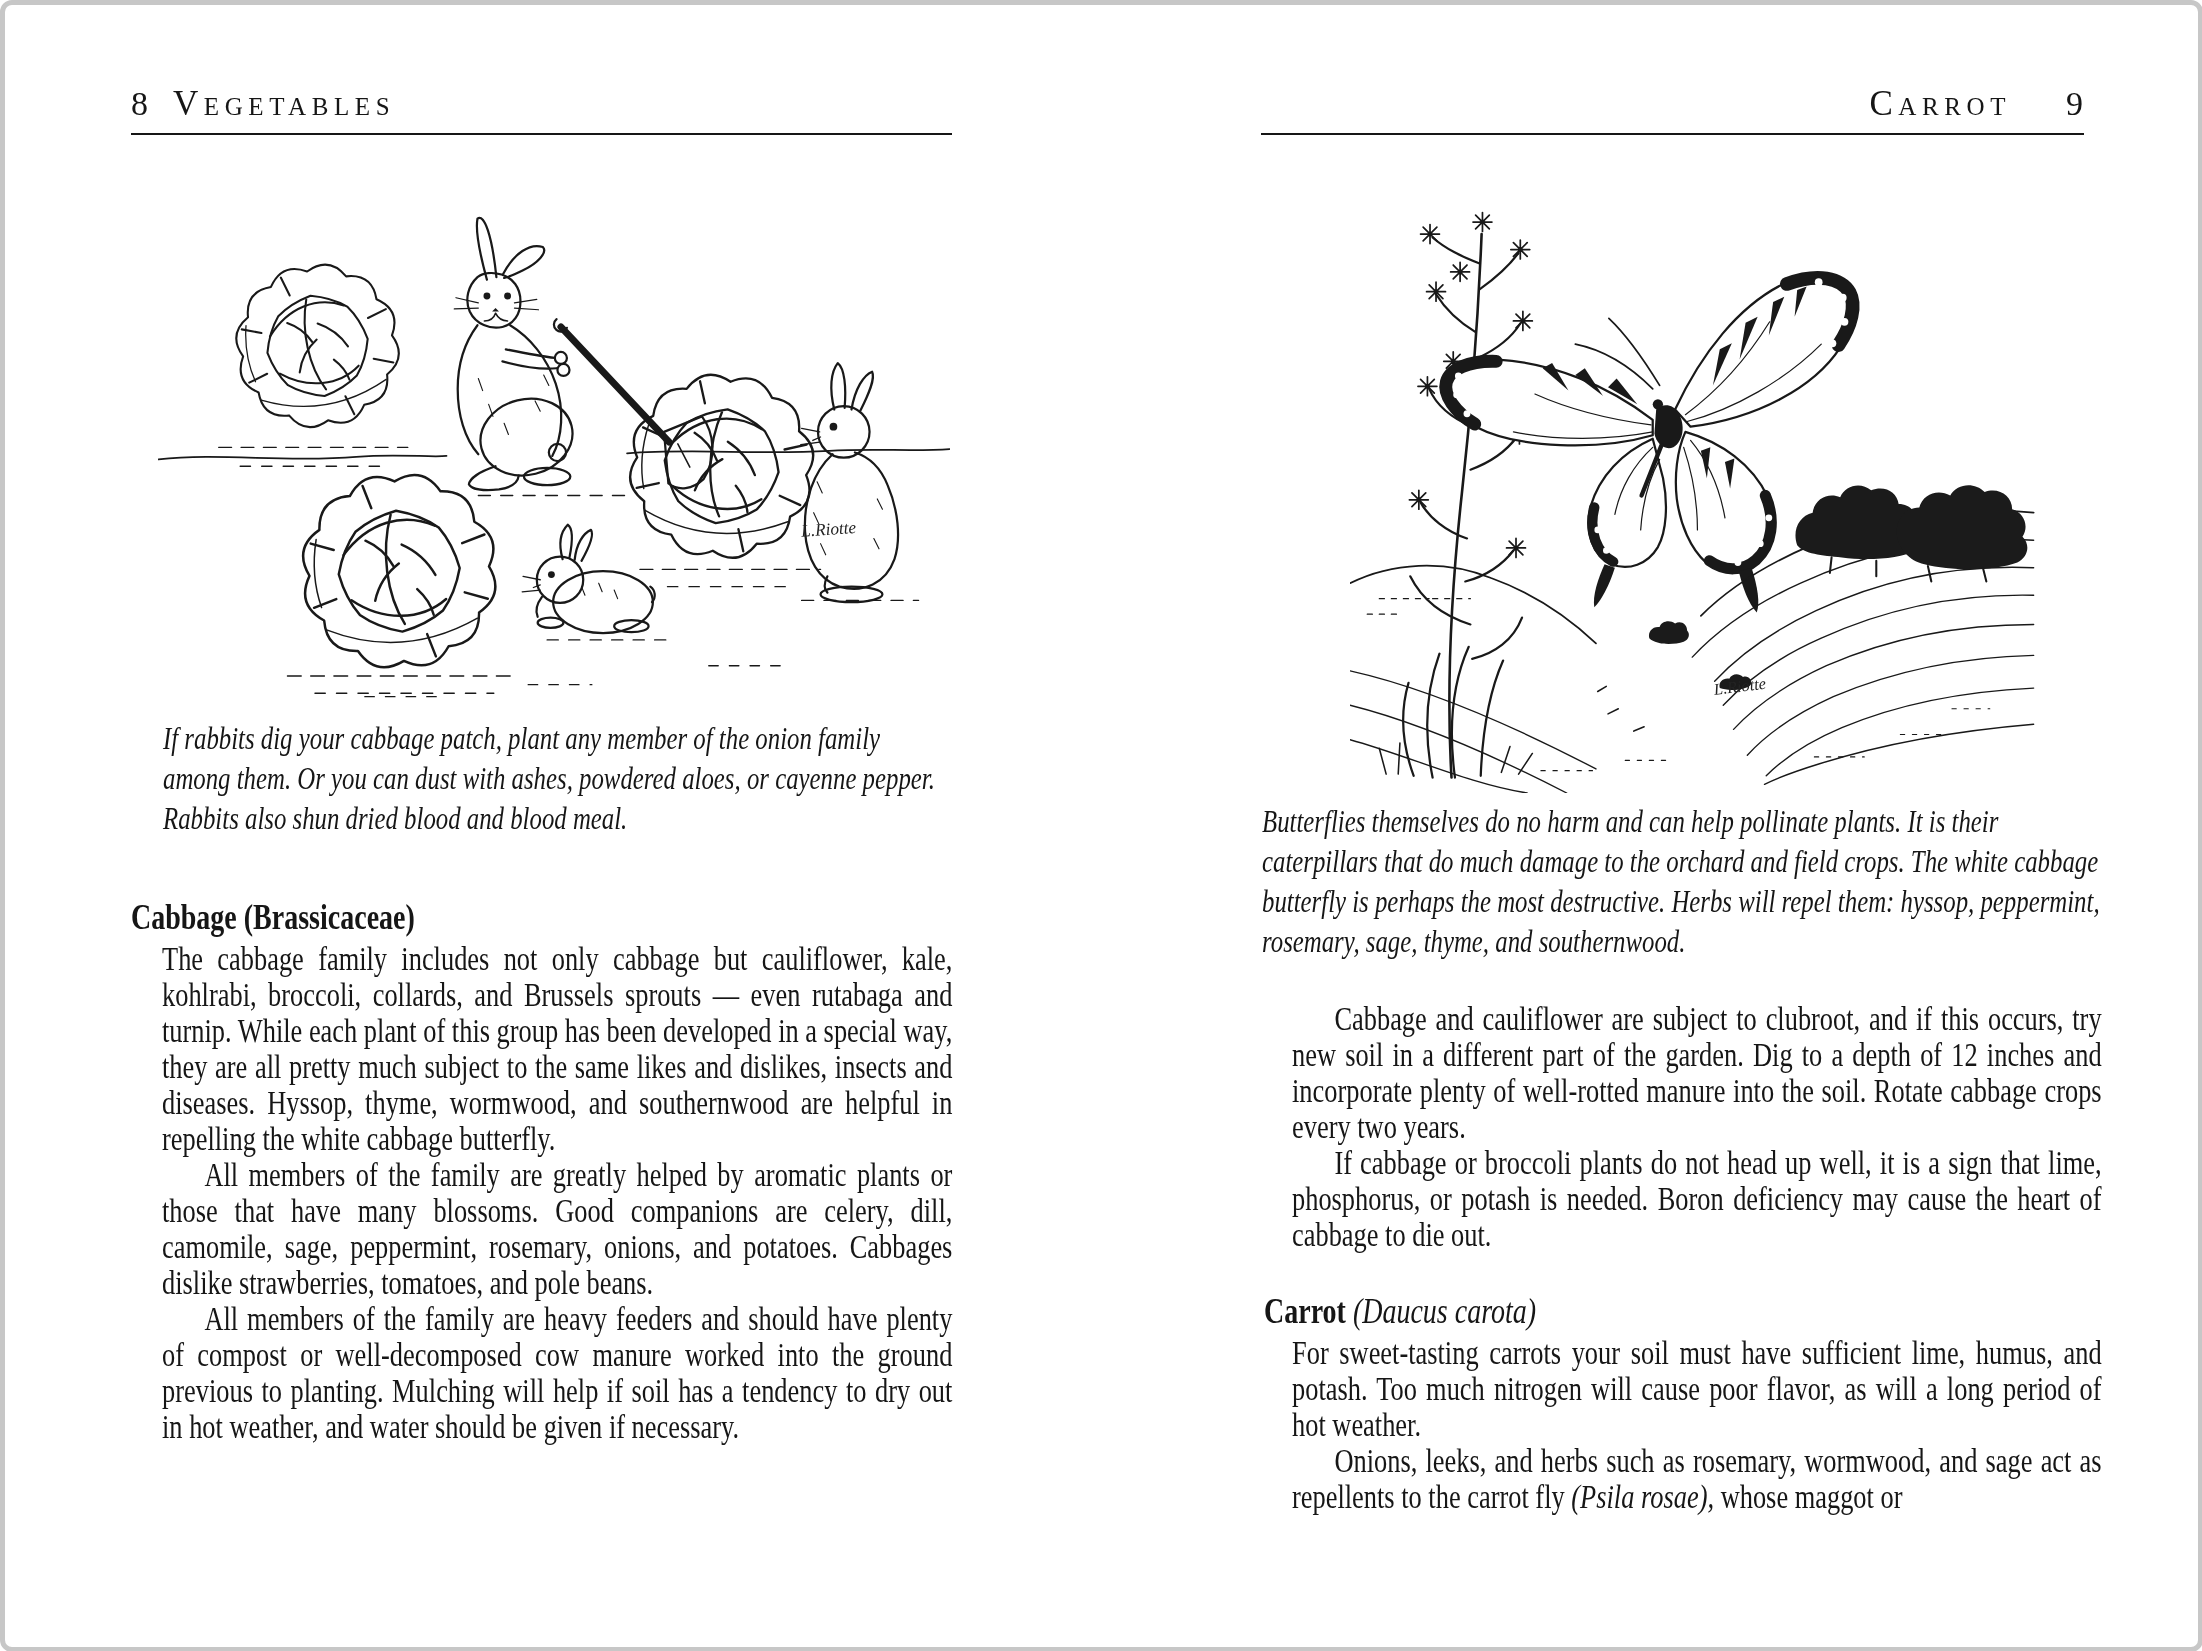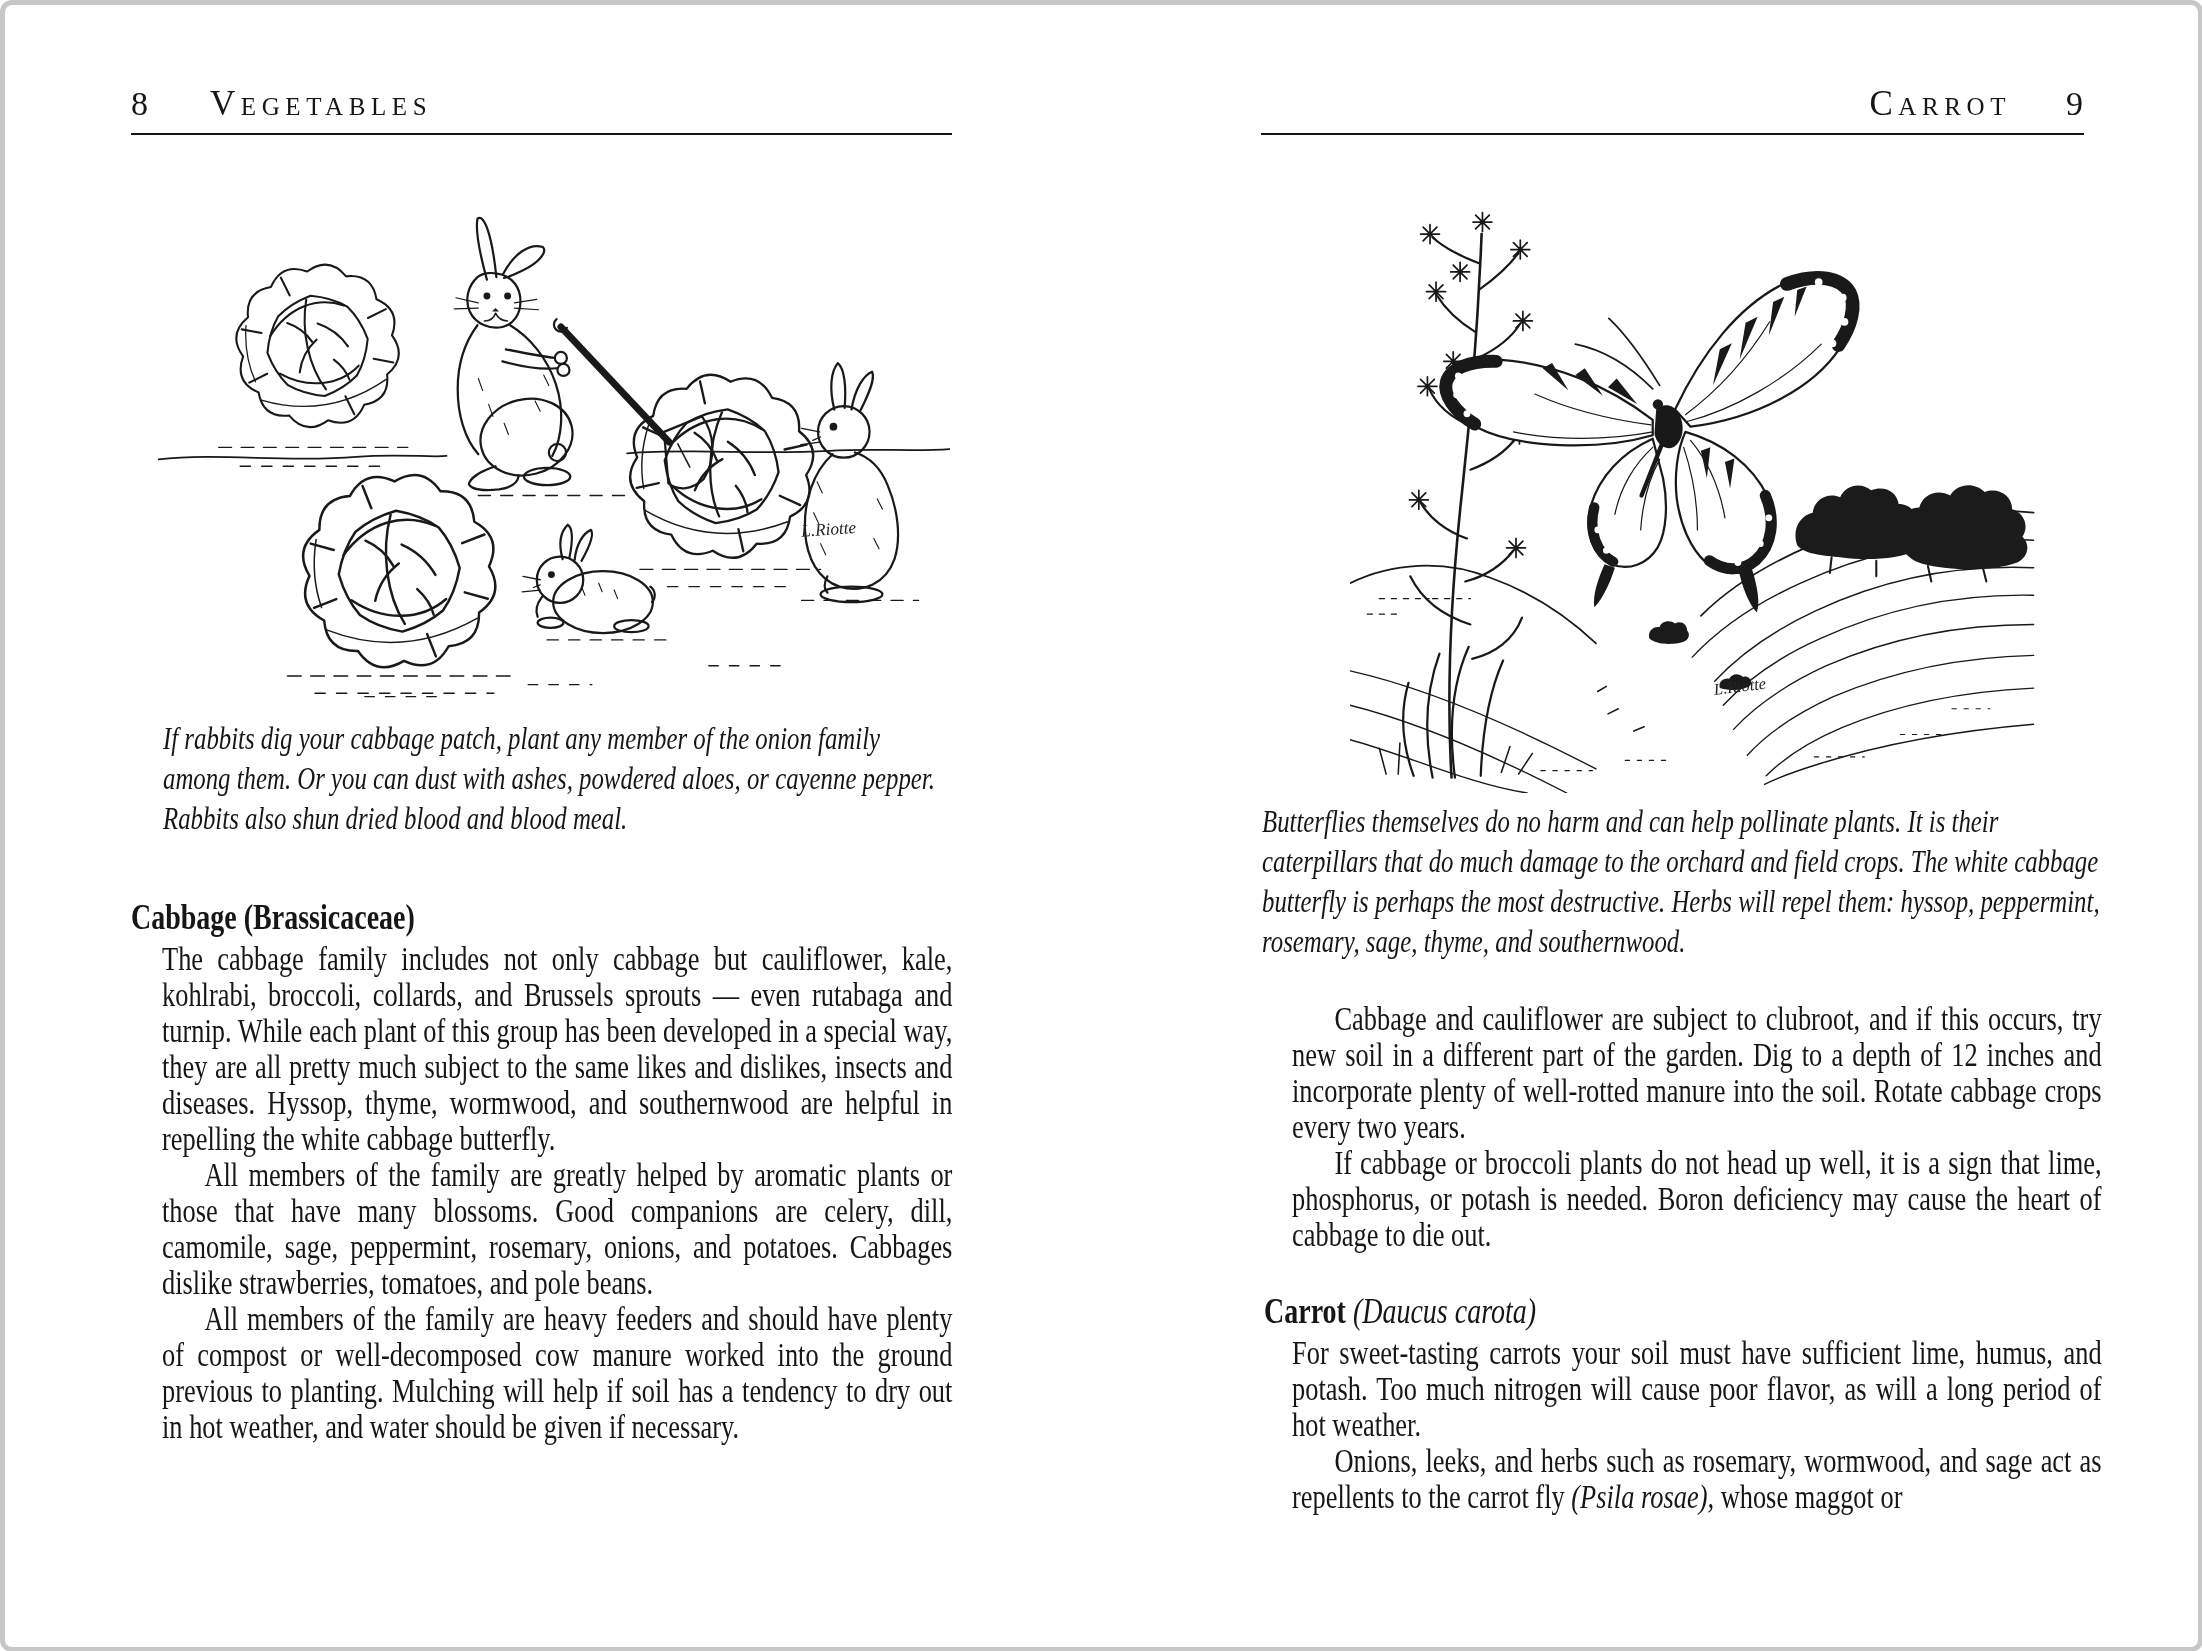--- a/index.html
+++ b/index.html
@@ -13,21 +13,21 @@
   
   .runhead{
     display:flex; align-items:baseline;
     border-bottom:2.6px solid #161616; padding-bottom:8.6px;
   }
   .runhead .pagenum{font-size:34px; letter-spacing:0.9px;}
   .runhead .title{
     font-variant:small-caps; font-size:35px; letter-spacing:0.16em;
   }
   .runhead-left{left:126px; top:79px; width:821px;}
-  .runhead-left .title{margin-left:61px;}
+  .runhead-left .title{margin-left:24px;}
   .runhead-right{left:1256px; top:79px; width:823px; justify-content:flex-end;}
   .runhead-right .pagenum{margin-left:55px;}
   
   .condensed{transform:scaleX(0.8); transform-origin:0 0;}
   .caption{
     font-style:italic; font-size:31px; line-height:40px; text-align:left;
   }
   .bodytext{
     font-size:33px; line-height:36px; text-align:justify;
   }

